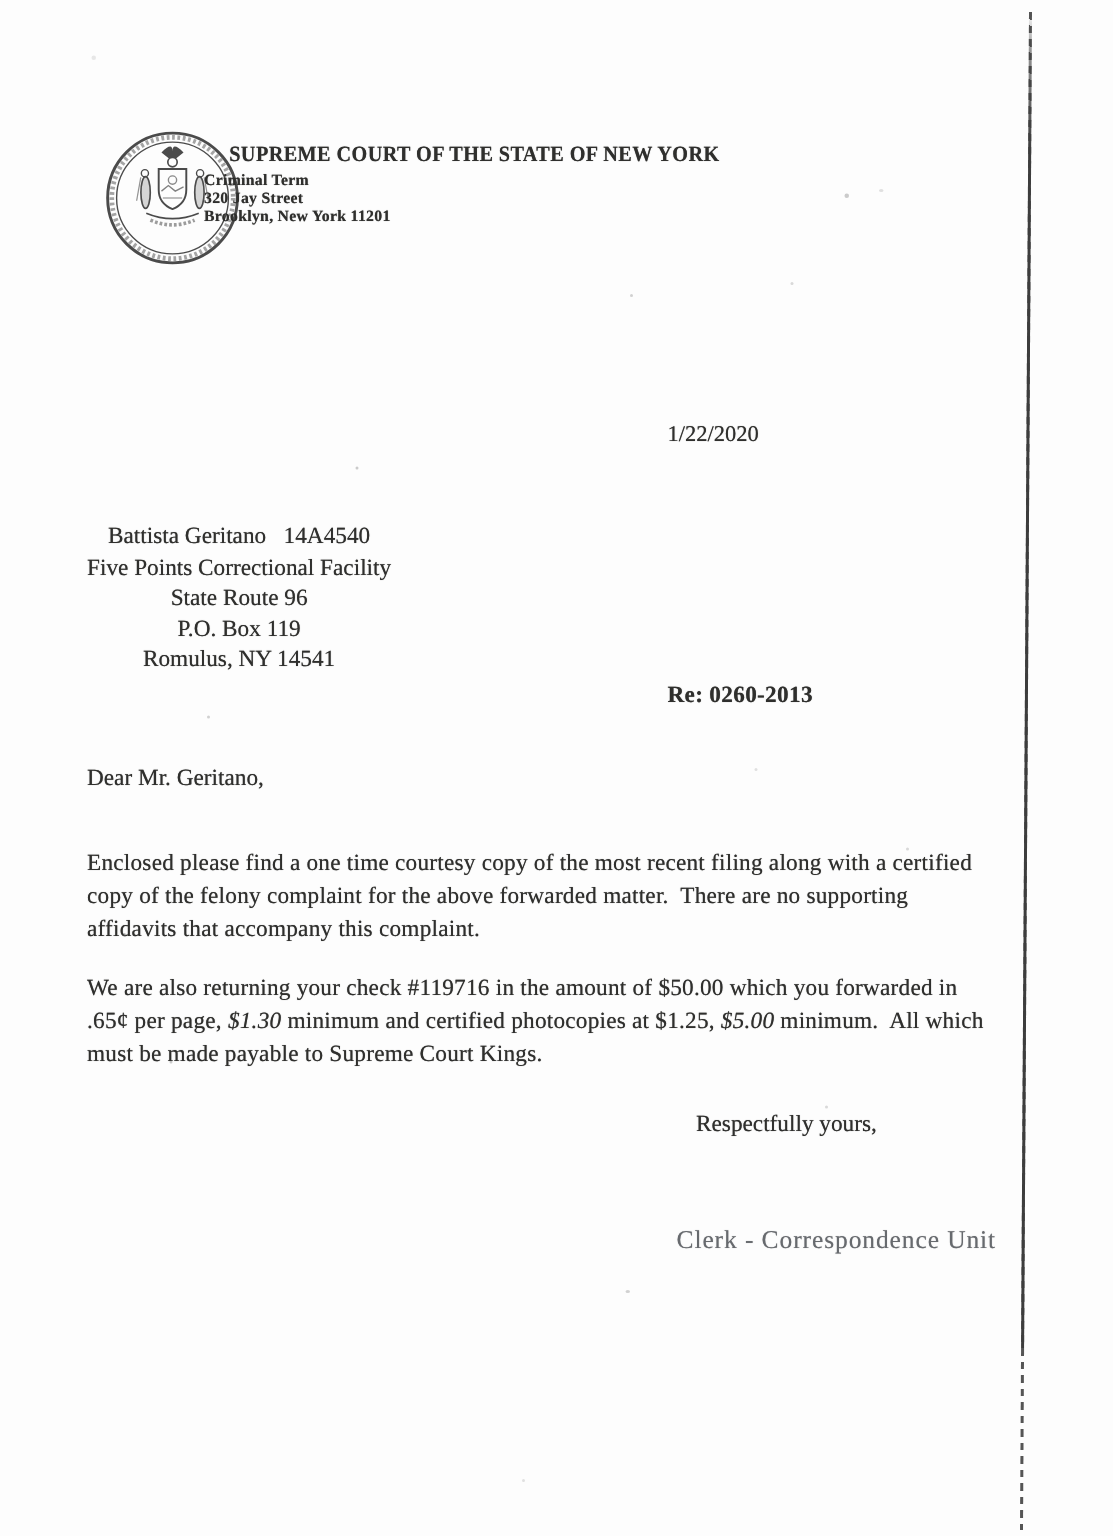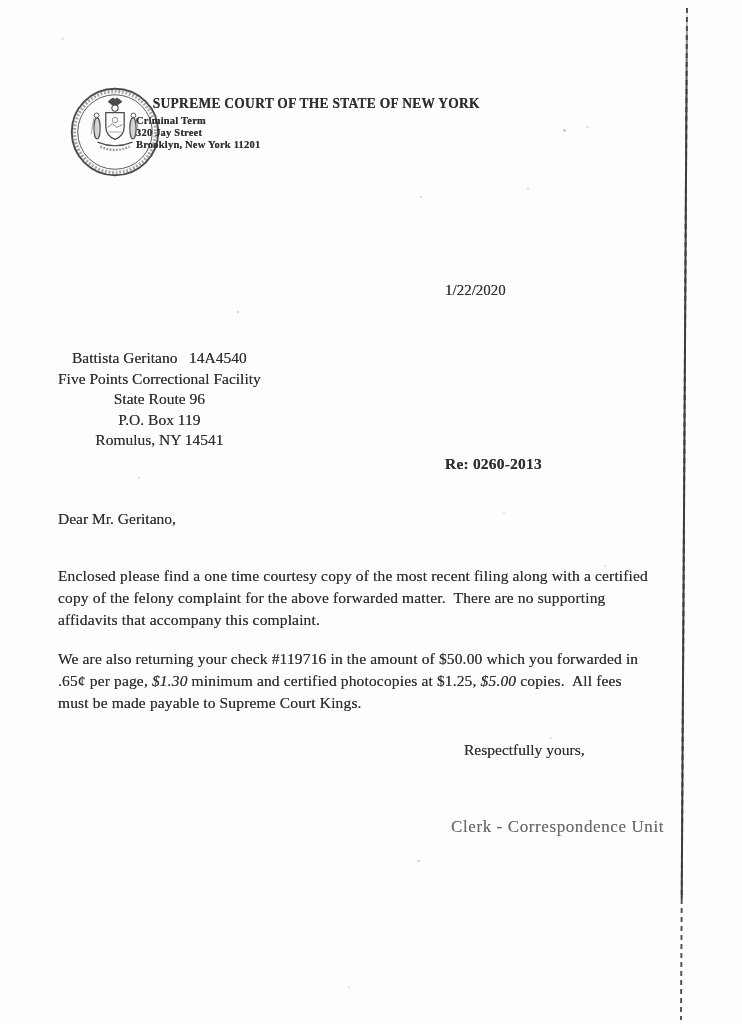--- a/index.html
+++ b/index.html
@@ -112,21 +112,21 @@
 
   <div class="abs salutation txt">Dear Mr. Geritano,</div>
 
   <div class="abs para para1 txt">
       <div class="tline"><span>Enclosed please find a one time courtesy copy of the most recent filing along with a certified</span></div>
       <div class="tline"><span>copy of the felony complaint for the above forwarded matter.  There are no supporting</span></div>
       <div class="tline"><span>affidavits that accompany this complaint.</span></div>
     </div>
   <div class="abs para para2 txt">
       <div class="tline"><span>We are also returning your check #119716 in the amount of $50.00 which you forwarded in</span></div>
-      <div class="tline"><span>.65¢ per page, </span><span class="it">$1.30</span><span> minimum and certified photocopies at $1.25, </span><span class="it">$5.00</span><span> copies.  All fees</span></div>
+      <div class="tline"><span>.65¢ per page, </span><span class="it">$1.30</span><span> minimum and certified photocopies at $1.25, </span><span class="it">$5.00</span><span> minimum.  All which</span></div>
       <div class="tline"><span>must be made payable to Supreme Court Kings.</span></div>
     </div>
 
   <div class="abs valediction txt">Respectfully yours,</div>
   <div class="abs signer">Clerk - Correspondence Unit</div>
 
   <div class="abs scanline"></div>
 
   <div class="speck" style="left:61px;top:37px;width:3px;height:3px;opacity:.15;"></div>
   <div class="speck" style="left:563px;top:129px;width:3px;height:3px;opacity:.35;"></div>

